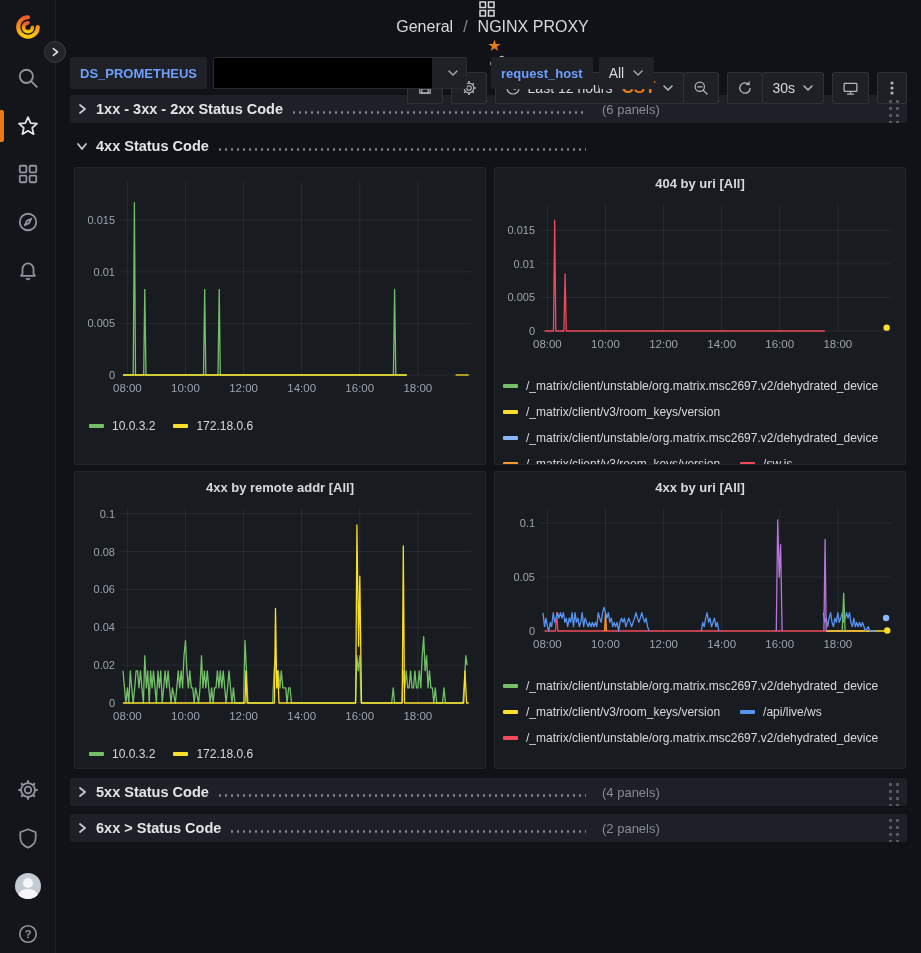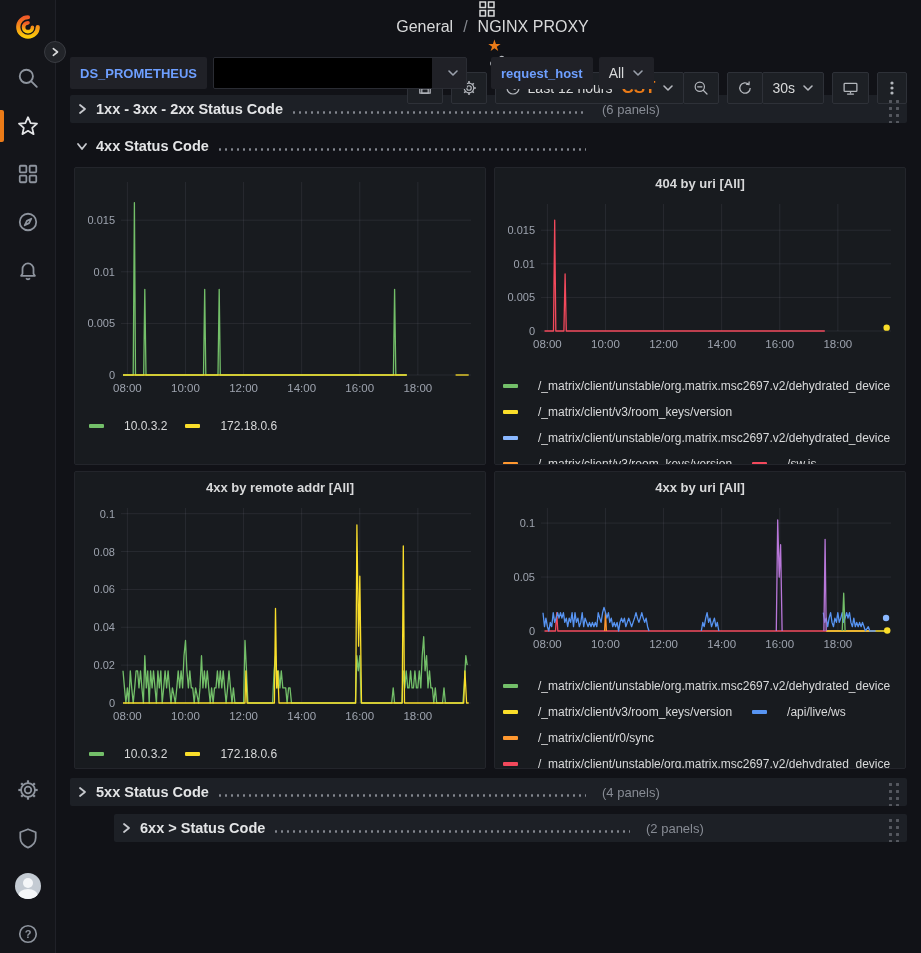--- a/index.html
+++ b/index.html
@@ -68,24 +68,24 @@
   .panels-grid { margin:7px 0 0 4px; width:832px; display:grid;
     grid-template-columns:412px 412px; gap:6px 8px; }
   .panel { width:412px; height:298px; background:#181B1F; border:1px solid #23252B;
     border-radius:2px; padding:6px 8px; overflow:hidden; position:relative; }
   .panel-title { text-align:center; color:#D8D9DA; font-size:13px; font-weight:bold;
     height:22px; line-height:20px; cursor:pointer; }
   .chart { width:396px; }
   .legend-inline { margin-top:16px; display:flex; gap:18px; padding-left:6px; font-size:12px; }
   .legend-rows { margin-top:20px; display:flex; flex-direction:column; gap:12px; font-size:12px; }
   .legend-row { display:flex; gap:20px; line-height:14px; white-space:nowrap; }
-  .legend-item { display:inline-flex; align-items:center; gap:20px; cursor:pointer; white-space:nowrap; }
+  .legend-item { display:inline-flex; align-items:center; gap:8px; cursor:pointer; white-space:nowrap; }
   .legend-item .dash { width:15px; height:4px; border-radius:1px; flex:0 0 auto; }
 
-  .mt9 { margin-top:9px; } .mt8 { margin-top:8px;margin-left:44px; }
+  .mt9 { margin-top:9px; } .mt8 { margin-top:8px; }
   svg text { font-family:"Liberation Sans", sans-serif; }
 </style>
 </head>
 <body>
 
 <nav class="sidebar">
   <div class="side-item" style="top:13px">
     <svg width="26" height="26" viewBox="0 0 20 20">
       <defs>
           <linearGradient id="glog" x1="0" y1="1" x2="0" y2="0">
@@ -520,26 +520,20 @@
                 <span class="dash" style="background: rgb(250, 222, 42);"></span>
                 <span>/_matrix/client/v3/room_keys/version</span>
               </span>
               <span class="legend-item">
                 <span class="dash" style="background: rgb(87, 148, 242);"></span>
                 <span>/api/live/ws</span>
               </span>
             </div>
             <div class="legend-row">
               <span class="legend-item">
-                <span class="dash" style="background: rgb(255, 152, 48);"></span>
-                <span>/_matrix/client/r0/sync</span>
-              </span>
-            </div>
-            <div class="legend-row">
-              <span class="legend-item">
                 <span class="dash" style="background: rgb(242, 73, 92);"></span>
                 <span>/_matrix/client/unstable/org.matrix.msc2697.v2/dehydrated_device</span>
               </span>
             </div>
           </div>
       </div>
     </div>
 
     <div class="row-head collapsed mt9">
       <span class="row-chevron">

